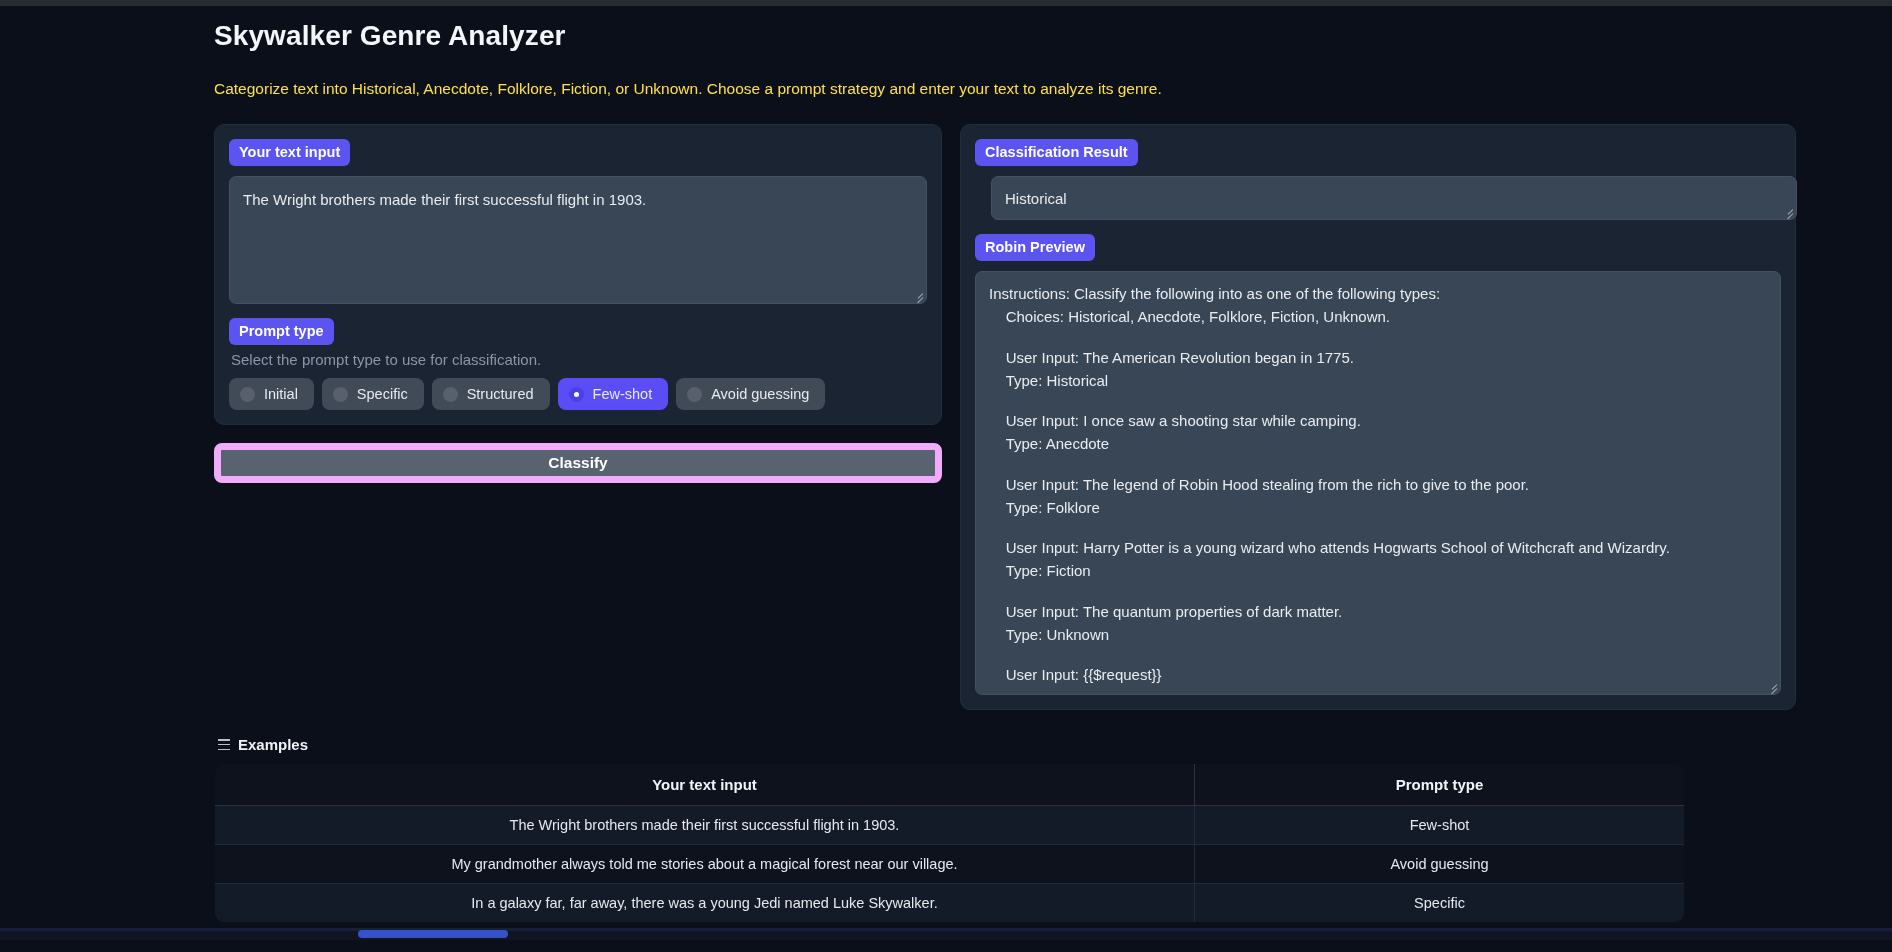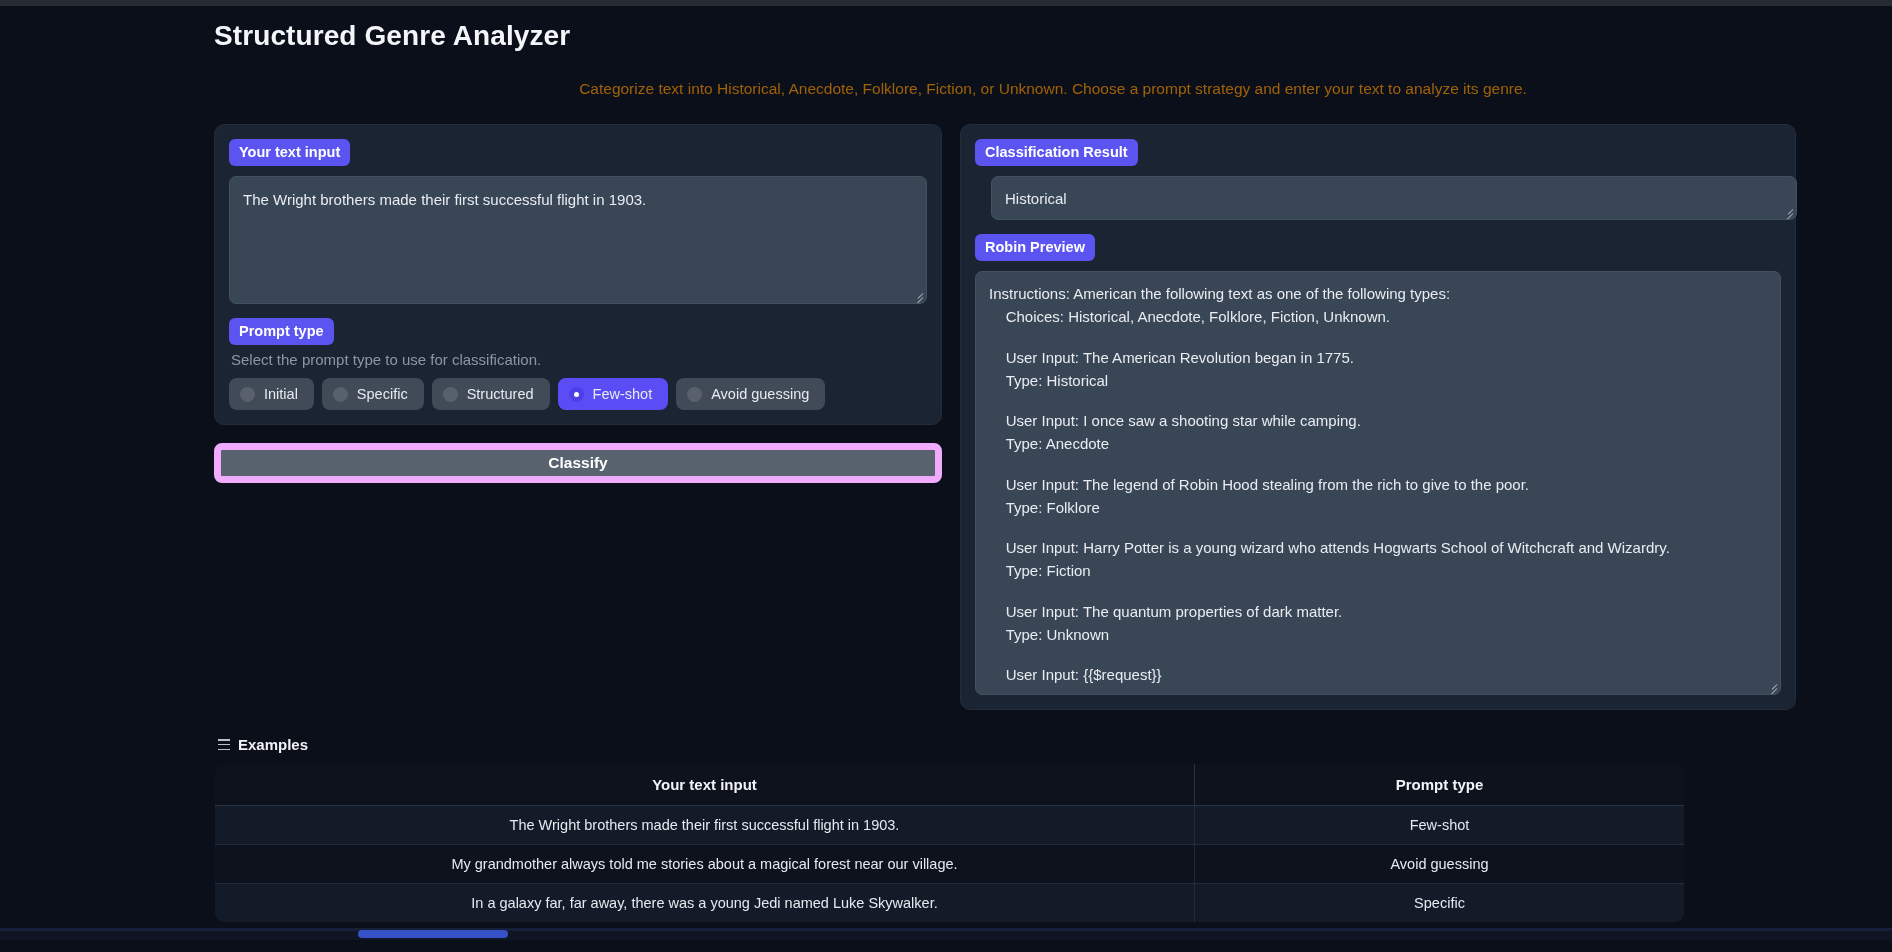--- a/index.html
+++ b/index.html
@@ -35,23 +35,22 @@
   .app-title {
     font-size: 28px;
     font-weight: bold;
     color: #f3f5f9;
     letter-spacing: 0.1px;
     margin-bottom: 28px;
   }
 
   .app-subtitle {
     font-size: 15.5px;
-    color: #a16207;
+    color: #fde047;
     margin-bottom: 26px;
-    text-align: center;
   }
 
   
   .cols {
     display: flex;
     gap: 18px;
     width: 1470px;
   }
   .col-left  { width: 728px; flex: none; }
   .col-right { width: 836px; flex: none; }
@@ -252,21 +251,21 @@
   }
 </style>
 </head>
 <body>
 
 <div class="topbar"></div>
 
 <div class="page">
   <div class="container">
 
-    <h1 class="app-title">Structured Genre Analyzer</h1>
+    <h1 class="app-title">Skywalker Genre Analyzer</h1>
     <div class="app-subtitle">Categorize text into Historical, Anecdote, Folklore, Fiction, or Unknown. Choose a prompt strategy and enter your text to analyze its genre.</div>
 
     <div class="cols">
 
       <div class="col-left">
 
         <div class="panel">
 
           <div class="pill">Your text input</div>
 
@@ -326,21 +325,21 @@
                 <i></i>
                 <i></i>
               </span>
           </div>
 
           <div style="height:14px"></div>
 
           <div class="pill">Robin Preview</div>
 
           <div class="field preview-box" id="preview-box">
-            <div class="pv-line">Instructions: American the following text as one of the following types:</div>
+            <div class="pv-line">Instructions: Classify the following into as one of the following types:</div>
               <div class="pv-line">    Choices: Historical, Anecdote, Folklore, Fiction, Unknown.</div>
               <div class="pv-blank"></div>
               <div class="pv-line">    User Input: The American Revolution began in 1775.</div>
               <div class="pv-line">    Type: Historical</div>
               <div class="pv-blank"></div>
               <div class="pv-line">    User Input: I once saw a shooting star while camping.</div>
               <div class="pv-line">    Type: Anecdote</div>
               <div class="pv-blank"></div>
               <div class="pv-line">    User Input: The legend of Robin Hood stealing from the rich to give to the poor.</div>
               <div class="pv-line">    Type: Folklore</div>

